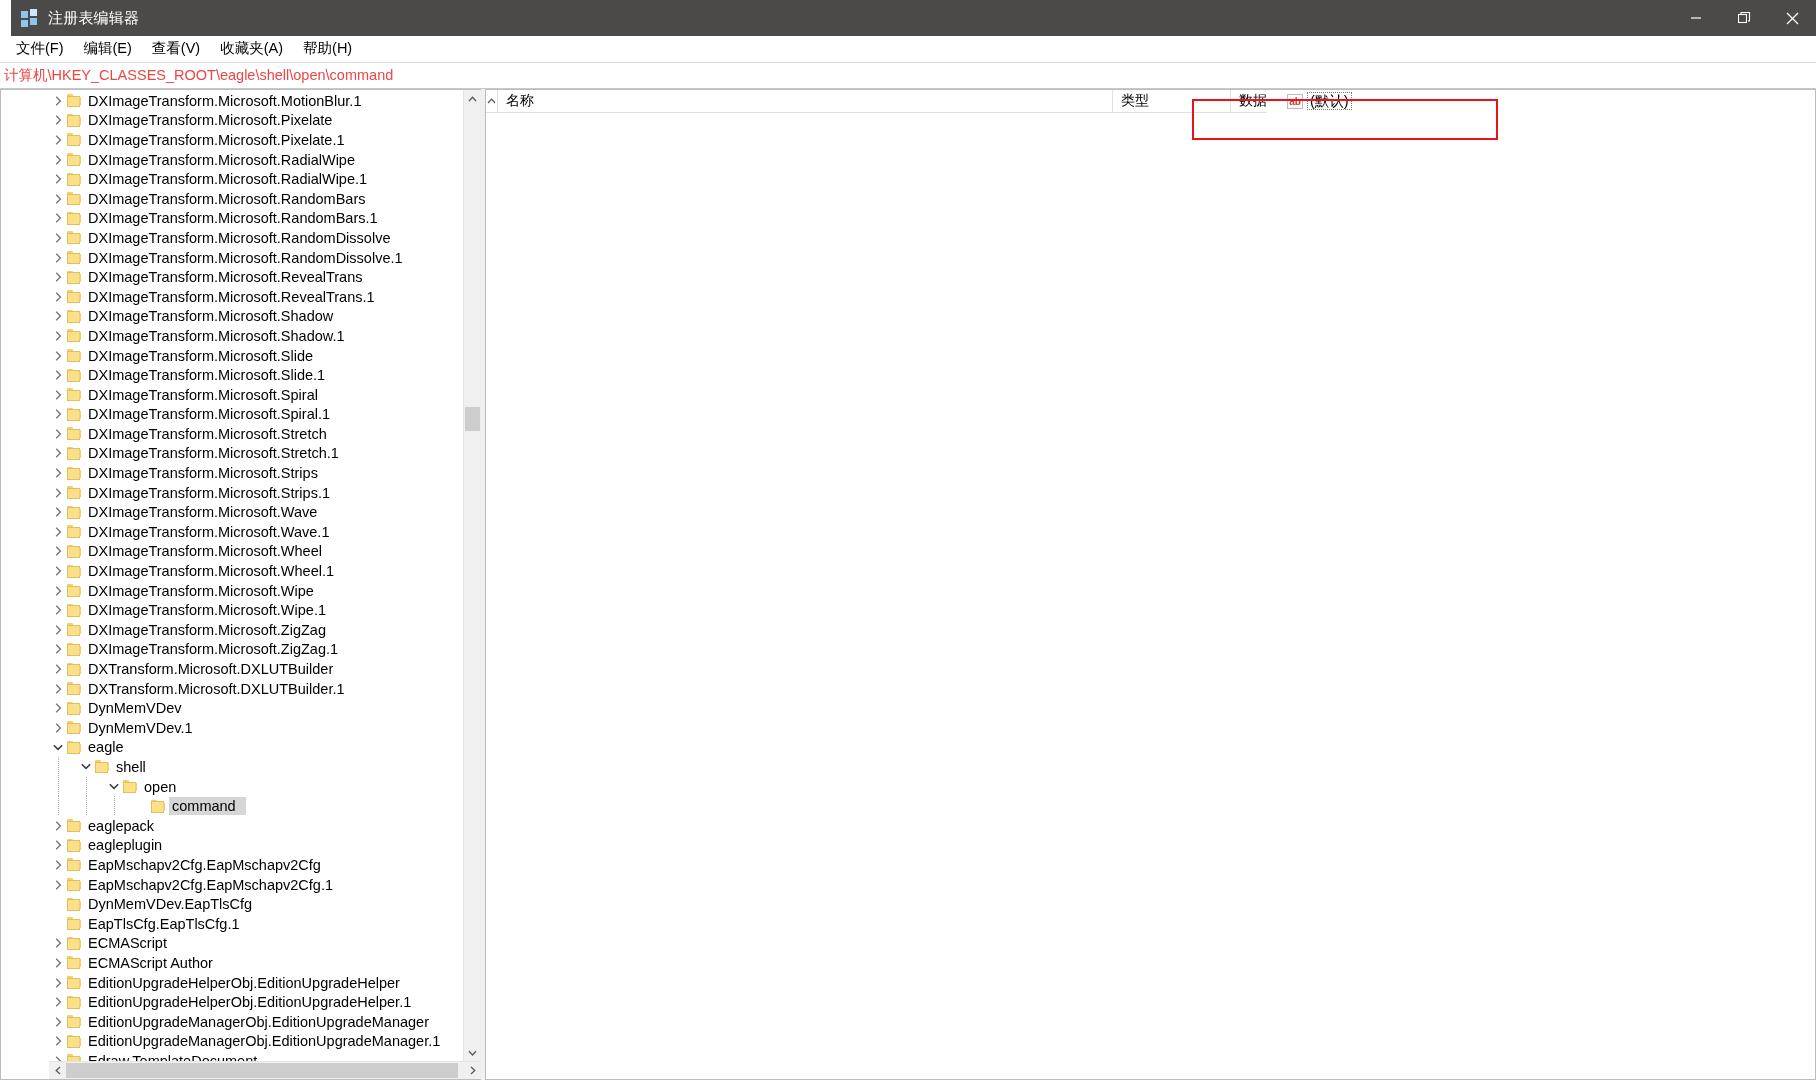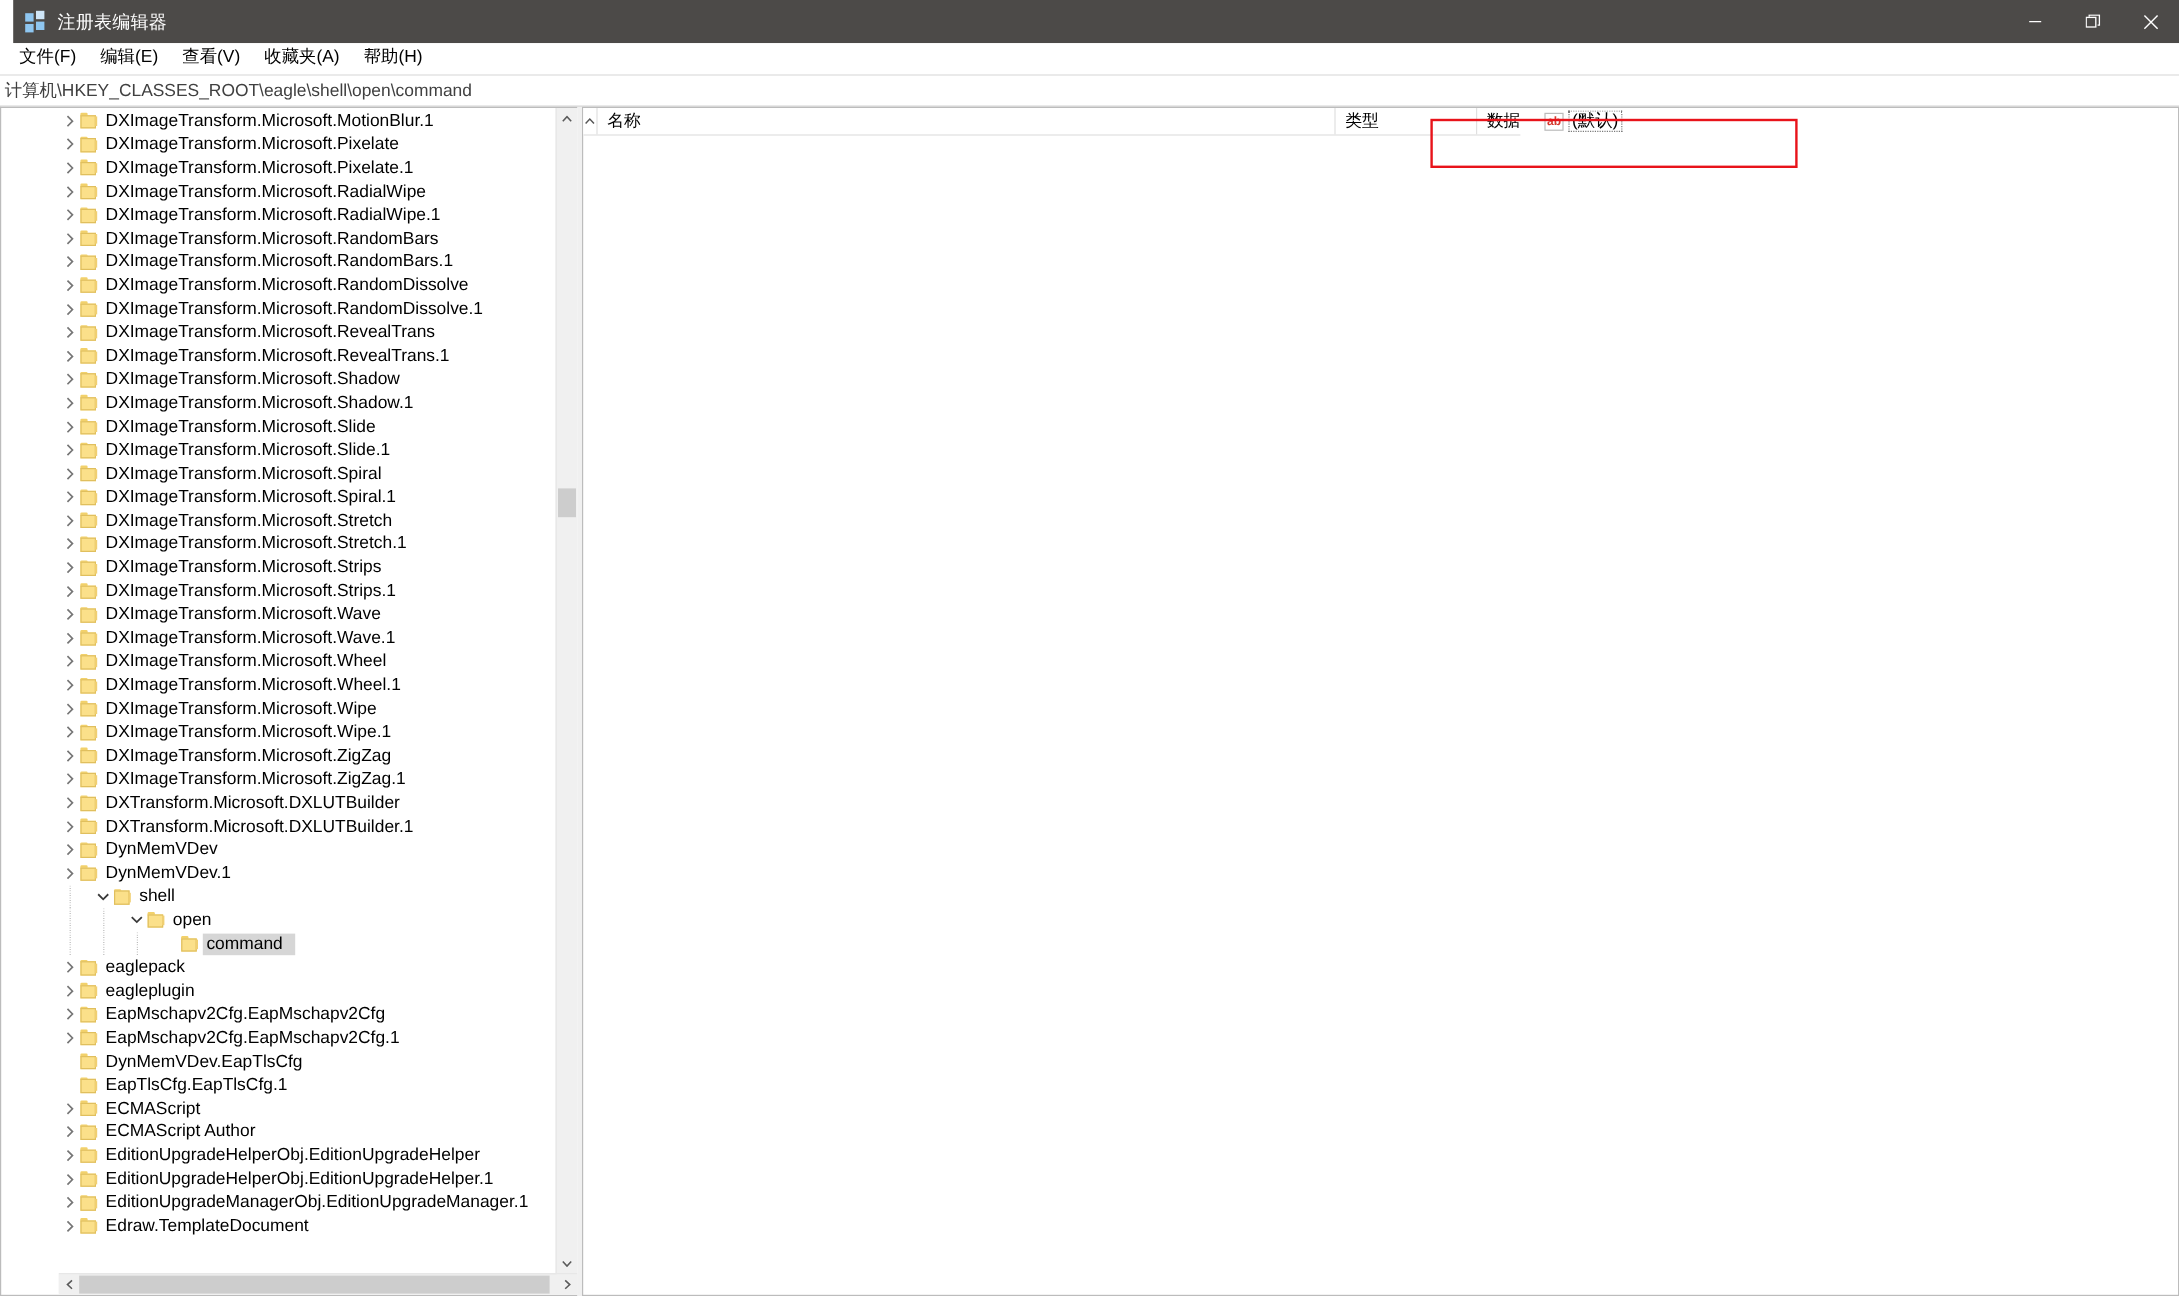--- a/index.html
+++ b/index.html
@@ -70,21 +70,21 @@
   
   .addressbar {
     height: 25px;
     background: #ffffff;
     border-top: 1px solid #dcdcdc;
     border-bottom: 1px solid #c8c8c8;
     display: flex;
     align-items: center;
     padding-left: 4px;
     font-size: 14.5px;
-    color: #404040;
+    color: #ef4444;
     white-space: nowrap;
     overflow: hidden;
   }
 
   
   .content {
     display: flex;
     height: calc(1080px - 36px - 26px - 27px);
     background: #f0f0f0;
   }
@@ -762,20 +762,33 @@
               </svg>
             </div>
             <div class="folder">
               <span class="tab"></span>
               <span class="body"></span>
               <span class="edge"></span>
             </div>
             <span class="tlabel">DynMemVDev.1</span>
           </div>
           <div class="tnode">
+            <div class="twist">
+              <svg width="12" height="9" viewBox="0 0 12 9">
+                <polyline points="1.8,2.2 6,6.4 10.2,2.2" fill="none" stroke="#3a3a3a" stroke-width="1.5"></polyline>
+              </svg>
+            </div>
+            <div class="folder">
+              <span class="tab"></span>
+              <span class="body"></span>
+              <span class="edge"></span>
+            </div>
+            <span class="tlabel">eagle</span>
+          </div>
+          <div class="tnode">
             <div class="indent" style="width: 28px;">
               <div class="dotline" style="left: 9px;"></div>
             </div>
             <div class="twist">
               <svg width="12" height="9" viewBox="0 0 12 9">
                 <polyline points="1.8,2.2 6,6.4 10.2,2.2" fill="none" stroke="#3a3a3a" stroke-width="1.5"></polyline>
               </svg>
             </div>
             <div class="folder">
               <span class="tab"></span>
@@ -941,20 +954,33 @@
               <svg width="9" height="12" viewBox="0 0 9 12">
                 <polyline points="2.2,1.8 6.4,6 2.2,10.2" fill="none" stroke="#767676" stroke-width="1.4"></polyline>
               </svg>
             </div>
             <div class="folder">
               <span class="tab"></span>
               <span class="body"></span>
               <span class="edge"></span>
             </div>
             <span class="tlabel">EditionUpgradeHelperObj.EditionUpgradeHelper.1</span>
+          </div>
+          <div class="tnode">
+            <div class="twist">
+              <svg width="9" height="12" viewBox="0 0 9 12">
+                <polyline points="2.2,1.8 6.4,6 2.2,10.2" fill="none" stroke="#767676" stroke-width="1.4"></polyline>
+              </svg>
+            </div>
+            <div class="folder">
+              <span class="tab"></span>
+              <span class="body"></span>
+              <span class="edge"></span>
+            </div>
+            <span class="tlabel">EditionUpgradeManagerObj.EditionUpgradeManager</span>
           </div>
           <div class="tnode">
             <div class="twist">
               <svg width="9" height="12" viewBox="0 0 9 12">
                 <polyline points="2.2,1.8 6.4,6 2.2,10.2" fill="none" stroke="#767676" stroke-width="1.4"></polyline>
               </svg>
             </div>
             <div class="folder">
               <span class="tab"></span>
               <span class="body"></span>

